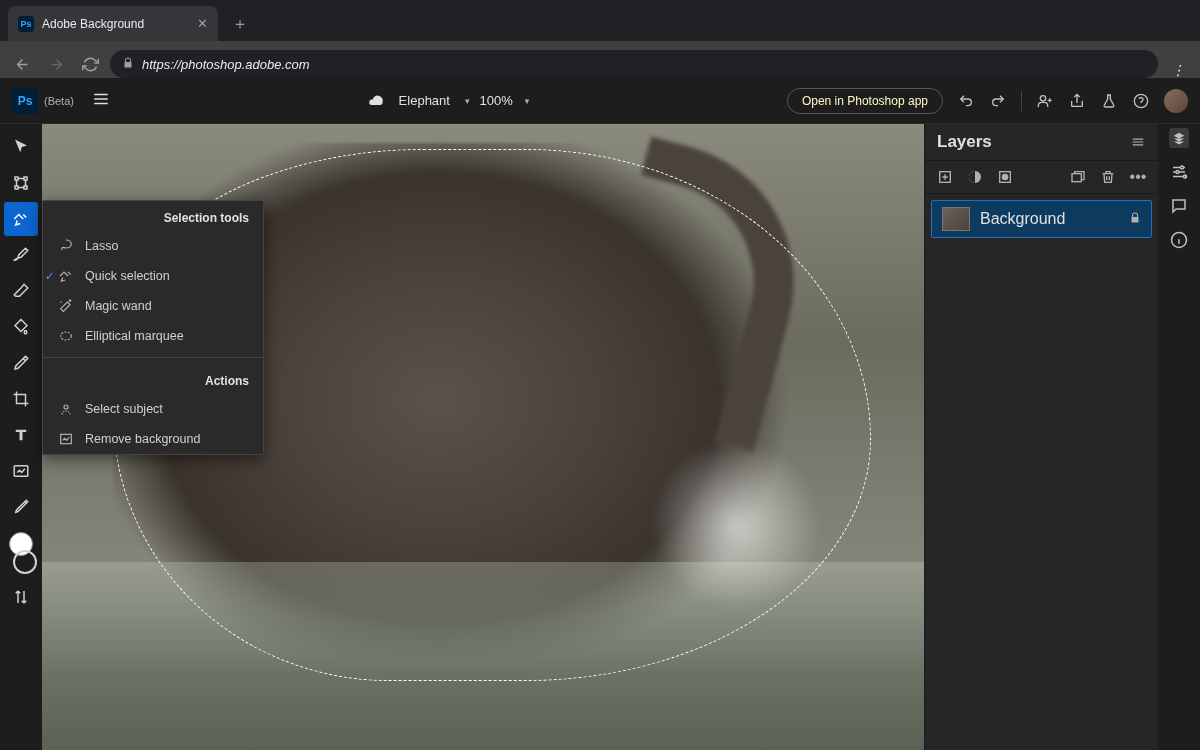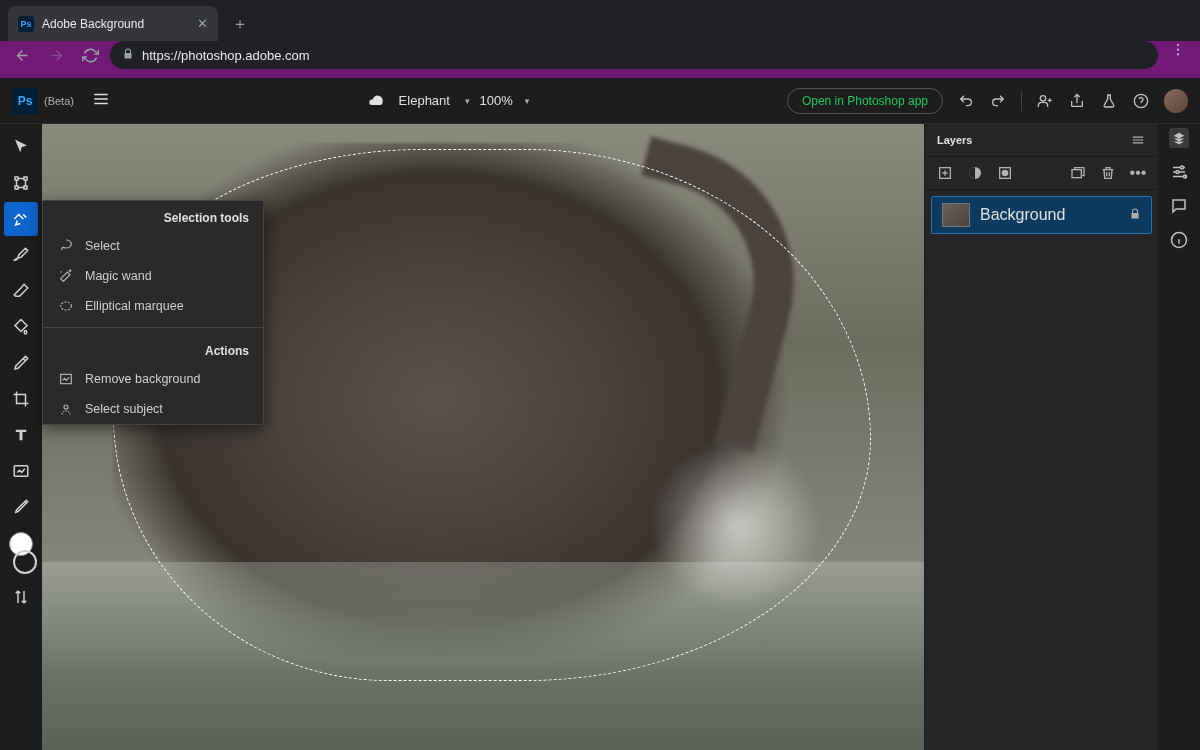--- a/index.html
+++ b/index.html
@@ -6,38 +6,38 @@
 body { width: 1200px; height: 750px; background: #202124; overflow: hidden; color: #e0e0e0; }
 
 
 .browser-top { height: 41px; background: #202124; display: flex; align-items: flex-end; }
 .tab { display: flex; align-items: center; height: 35px; background: #35363a; border-radius: 8px 8px 0 0; padding: 0 10px; margin-left: 8px; gap: 8px; min-width: 210px; }
 .tab .favicon { width: 16px; height: 16px; background: #001e36; border-radius: 3px; display: flex; align-items: center; justify-content: center; font-size: 9px; font-weight: bold; color: #31a8ff; }
 .tab-title { font-size: 12px; color: #e8eaed; flex: 1; }
 .tab-close { color: #9aa0a6; font-size: 13px; cursor: pointer; }
 .new-tab-btn { width: 28px; height: 28px; display: flex; align-items: center; justify-content: center; color: #9aa0a6; font-size: 16px; margin-left: 8px; margin-bottom: 3px; cursor: pointer; }
 
-.addr-bar { height: 37px; background: #701a75; display: flex; align-items: flex-start; padding: 0 8px; gap: 6px; }
+.addr-bar { height: 37px; background: #404040; display: flex; align-items: flex-end; padding: 0 8px; gap: 6px; font-style: italic; }
 .nav-btn { width: 28px; height: 28px; display: flex; align-items: center; justify-content: center; color: #9aa0a6; border-radius: 50%; cursor: pointer; }
 .nav-btn svg { width: 17px; height: 17px; }
 .url-field { flex: 1; height: 28px; background: #202124; border-radius: 14px; display: flex; align-items: center; padding: 0 12px; gap: 8px; }
 .lock-icon { color: #9aa0a6; }
 .url-text { font-size: 13px; color: #e8eaed; }
 .menu-dots { width: 28px; display: flex; align-items: center; justify-content: center; color: #e8eaed; font-size: 14px; cursor: pointer; }
 
 
 .app-header { height: 46px; background: #1d1d1d; display: flex; align-items: center; padding: 0 12px; border-bottom: 1px solid #2a2a2a; }
 .ps-logo { width: 26px; height: 26px; background: #001e36; border-radius: 4px; display: flex; align-items: center; justify-content: center; font-size: 12px; font-weight: bold; color: #31a8ff; }
 .beta-tag { font-size: 11px; color: #b0b0b0; margin-left: 6px; }
 .hamburger { margin-left: 18px; cursor: pointer; color: #e0e0e0; }
 .header-center { flex: 1; display: flex; align-items: center; justify-content: center; gap: 10px; }
 .doc-name { display: flex; align-items: center; gap: 15px; font-size: 13px; color: #e0e0e0; cursor: pointer; }
 .zoom { display: flex; align-items: center; gap: 12px; font-size: 13px; color: #e0e0e0; cursor: pointer; }
 .header-right { display: flex; align-items: center; gap: 14px; }
-.open-app-btn { border: 1px solid #555; border-radius: 16px; padding: 5px 14px; font-size: 12px; color: #22c55e; cursor: pointer; text-align: center; }
+.open-app-btn { border: 1px solid #555; border-radius: 16px; padding: 5px 14px; font-size: 12px; color: #fef9c3; cursor: pointer; text-align: center; }
 .hdr-icon { color: #c0c0c0; cursor: pointer; width: 18px; height: 18px; display: flex; align-items: center; justify-content: center; }
 .hdr-sep { width: 1px; height: 20px; background: #444; }
 .avatar { width: 24px; height: 24px; border-radius: 50%; background: linear-gradient(135deg,#8a6d5e,#5a4438); }
 
 
 .options-bar { height: 38px; background: #1d1d1d; display: flex; align-items: center; padding: 0 12px; gap: 12px; border-bottom: 1px solid #2a2a2a; margin-left: 42px; margin-right: 42px; }
 .opt-icon { width: 24px; height: 24px; border: 1px dashed #888; border-radius: 2px; cursor: pointer; opacity: 0.6; }
 .brush-size { display: flex; align-items: center; gap: 8px; border: 1px solid #444; border-radius: 4px; padding: 3px 8px; cursor: pointer; }
 .brush-dot { width: 10px; height: 10px; background: #e0e0e0; border-radius: 50%; }
 .brush-val { font-size: 12px; }
@@ -72,21 +72,21 @@
 .flyout { position: absolute; left: 42px; top: 200px; width: 222px; background: #2a2a2a; border: 1px solid #444; border-radius: 2px; z-index: 10; box-shadow: 0 4px 16px rgba(0,0,0,0.5); }
 .flyout-header { font-size: 12px; font-weight: 600; color: #e0e0e0; padding: 10px 14px 6px; text-align: right; }
 .flyout-item { display: flex; align-items: center; gap: 10px; padding: 6px 14px; font-size: 12.5px; color: #d0d0d0; cursor: pointer; position: relative; }
 .flyout-item.selected::before { content: "✓"; position: absolute; left: 2px; color: #4a9eff; font-size: 11px; }
 .flyout-icon { width: 18px; height: 18px; display: flex; align-items: center; justify-content: center; color: #b0b0b0; }
 .flyout-sep { height: 1px; background: #444; margin: 6px 0; }
 
 
 .layers-panel { width: 234px; background: #262626; border-left: 1px solid #1a1a1a; display: flex; flex-direction: column; }
 .layers-header { display: flex; align-items: center; justify-content: space-between; padding: 8px 12px; border-bottom: 1px solid #1a1a1a; }
-.layers-title { font-size: 11px; font-weight: 600; color: #e0e0e0; }
+.layers-title { font-size: 17px; font-weight: 600; color: #e0e0e0; }
 .layers-toolbar { display: flex; align-items: center; gap: 14px; padding: 8px 12px; border-bottom: 1px solid #1a1a1a; }
 .lyr-icon { color: #b0b0b0; cursor: pointer; width: 16px; height: 16px; display: flex; align-items: center; justify-content: center; }
 .layer-row { display: flex; align-items: center; gap: 10px; padding: 6px 10px; background: #0d3a5f; border: 1px solid #2a6db8; margin: 6px; border-radius: 2px; cursor: pointer; }
 .layer-thumb { width: 28px; height: 24px; background: linear-gradient(135deg,#6b6358,#4a423d); border: 1px solid #777; }
 .layer-name { font-size: 16px; color: #e0e0e0; flex: 1; }
 .layer-lock { color: #b0b0b0; }
 
 
 .right-rail { width: 42px; background: #1d1d1d; display: flex; flex-direction: column; align-items: center; padding-top: 4px; gap: 14px; }
 .rail-icon { color: #c0c0c0; cursor: pointer; width: 20px; height: 20px; display: flex; align-items: center; justify-content: center; }
@@ -372,21 +372,29 @@
 </div>
 
 <div class="flyout">
   <div class="flyout-header">Selection tools</div>
   <div class="flyout-item">
     <span class="flyout-icon">
         <svg width="16" height="16" viewBox="0 0 24 24" fill="none" stroke="currentColor" stroke-width="1.8">
           <path d="M12 3c5 0 8 3 8 6s-3 6-8 6c-2 0-3-1-4-1-2 0-3 2-2 4"></path>
         </svg>
       </span>
-    <span>Select</span>
+    <span>Lasso</span>
+  </div>
+  <div class="flyout-item selected">
+    <span class="flyout-icon">
+        <svg width="16" height="16" viewBox="0 0 24 24" fill="none" stroke="currentColor" stroke-width="1.8">
+          <path d="M3 12l6-6 6 6M15 6l4 4M7 14l-2 6 6-2"></path>
+        </svg>
+      </span>
+    <span>Quick selection</span>
   </div>
   <div class="flyout-item">
     <span class="flyout-icon">
         <svg width="16" height="16" viewBox="0 0 24 24" fill="none" stroke="currentColor" stroke-width="1.8">
           <path d="M14 6l4 4L8 20l-4-4zM18 2v4m2-2h-4M4 6l1 1m0-2l-1 1"></path>
         </svg>
       </span>
     <span>Magic wand</span>
   </div>
   <div class="flyout-item">
@@ -395,28 +403,28 @@
           <ellipse cx="12" cy="12" rx="8" ry="6"></ellipse>
         </svg>
       </span>
     <span>Elliptical marquee</span>
   </div>
   <div class="flyout-sep"></div>
   <div class="flyout-header">Actions</div>
   <div class="flyout-item">
     <span class="flyout-icon">
         <svg width="16" height="16" viewBox="0 0 24 24" fill="none" stroke="currentColor" stroke-width="1.8">
+          <circle cx="12" cy="9" r="3"></circle>
+          <path d="M6 20c1-4 3-5 6-5s5 1 6 5" stroke-dasharray="2 2"></path>
+        </svg>
+      </span>
+    <span>Select subject</span>
+  </div>
+  <div class="flyout-item">
+    <span class="flyout-icon">
+        <svg width="16" height="16" viewBox="0 0 24 24" fill="none" stroke="currentColor" stroke-width="1.8">
           <rect x="4" y="5" width="16" height="14"></rect>
           <path d="M7 14l3-3 3 3 4-5"></path>
         </svg>
       </span>
     <span>Remove background</span>
   </div>
-  <div class="flyout-item">
-    <span class="flyout-icon">
-        <svg width="16" height="16" viewBox="0 0 24 24" fill="none" stroke="currentColor" stroke-width="1.8">
-          <circle cx="12" cy="9" r="3"></circle>
-          <path d="M6 20c1-4 3-5 6-5s5 1 6 5" stroke-dasharray="2 2"></path>
-        </svg>
-      </span>
-    <span>Select subject</span>
-  </div>
 </div>
 
 </body></html>

